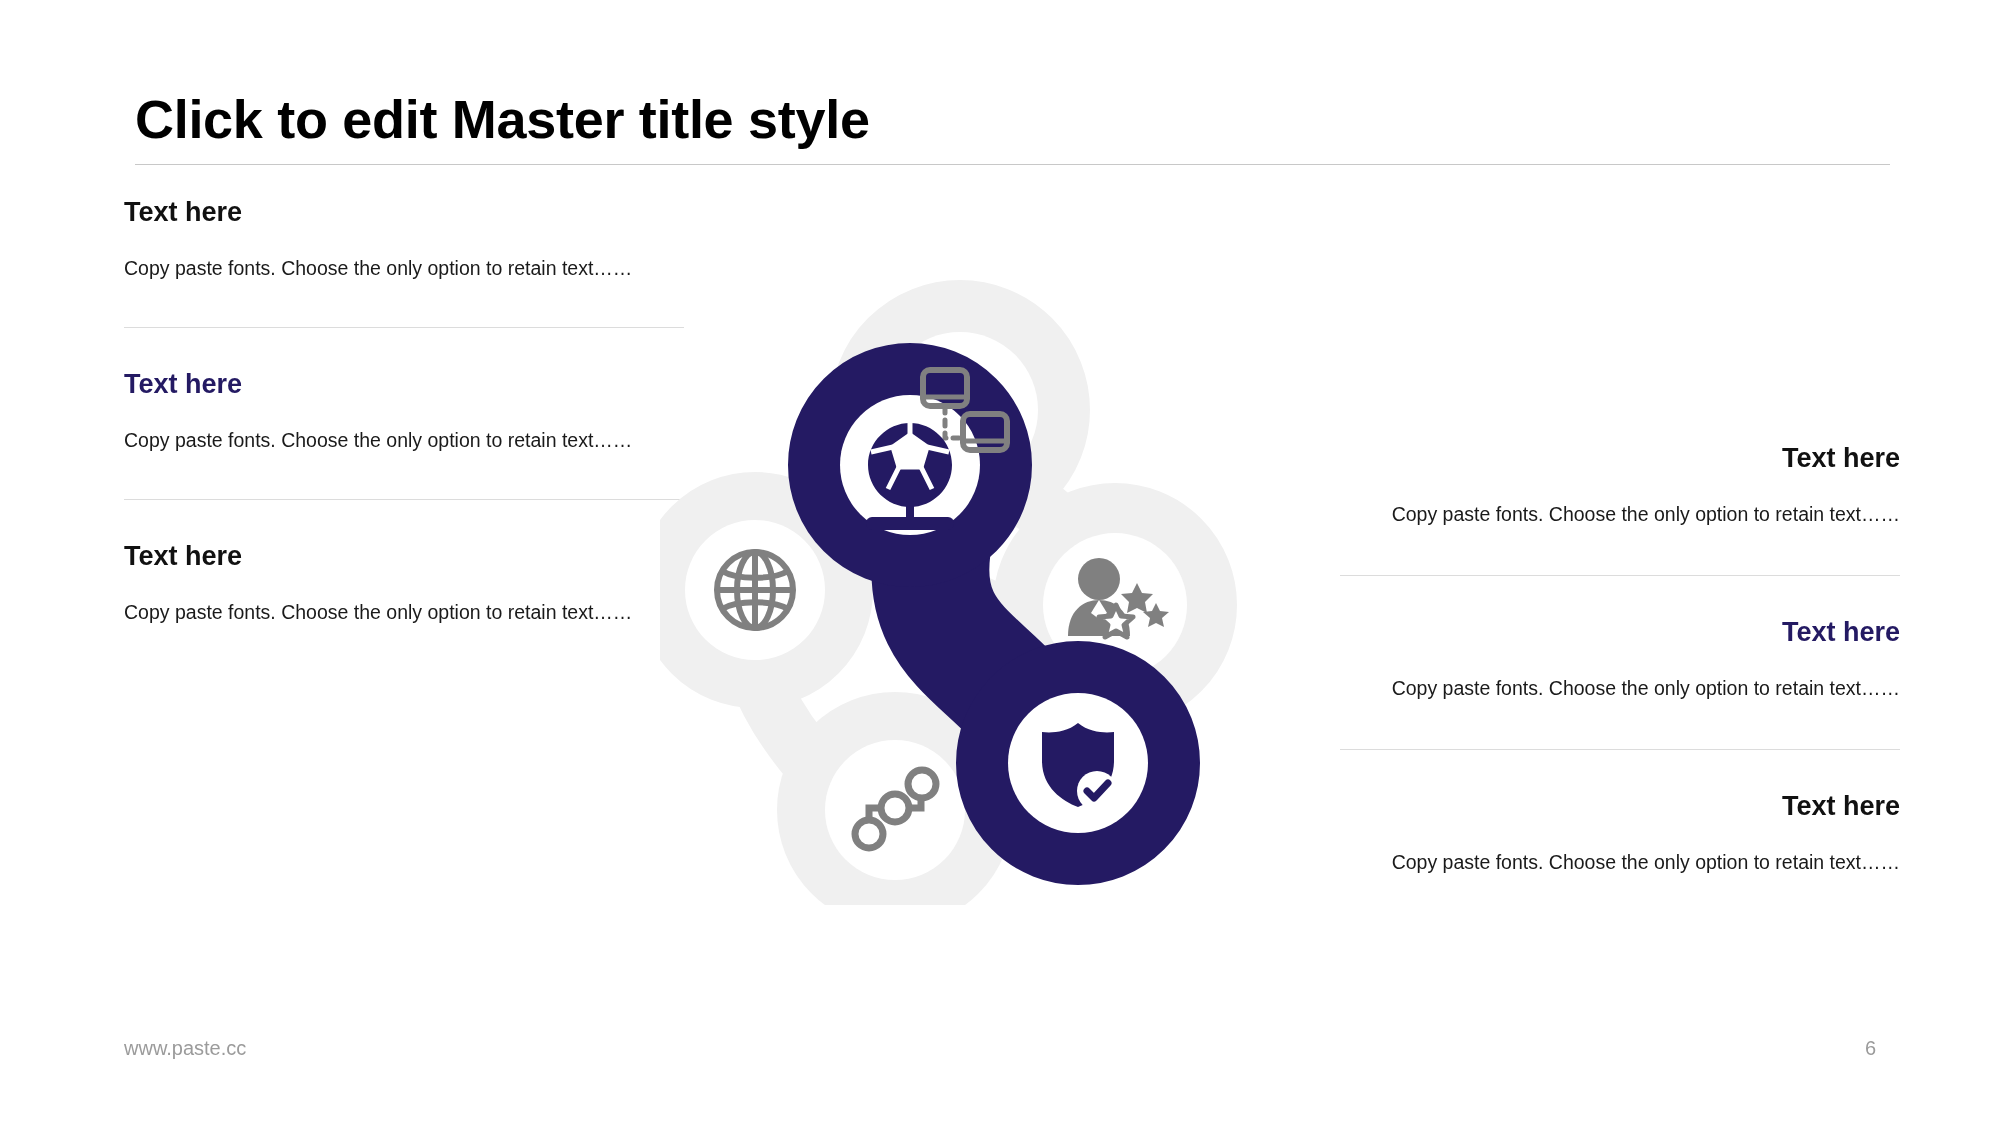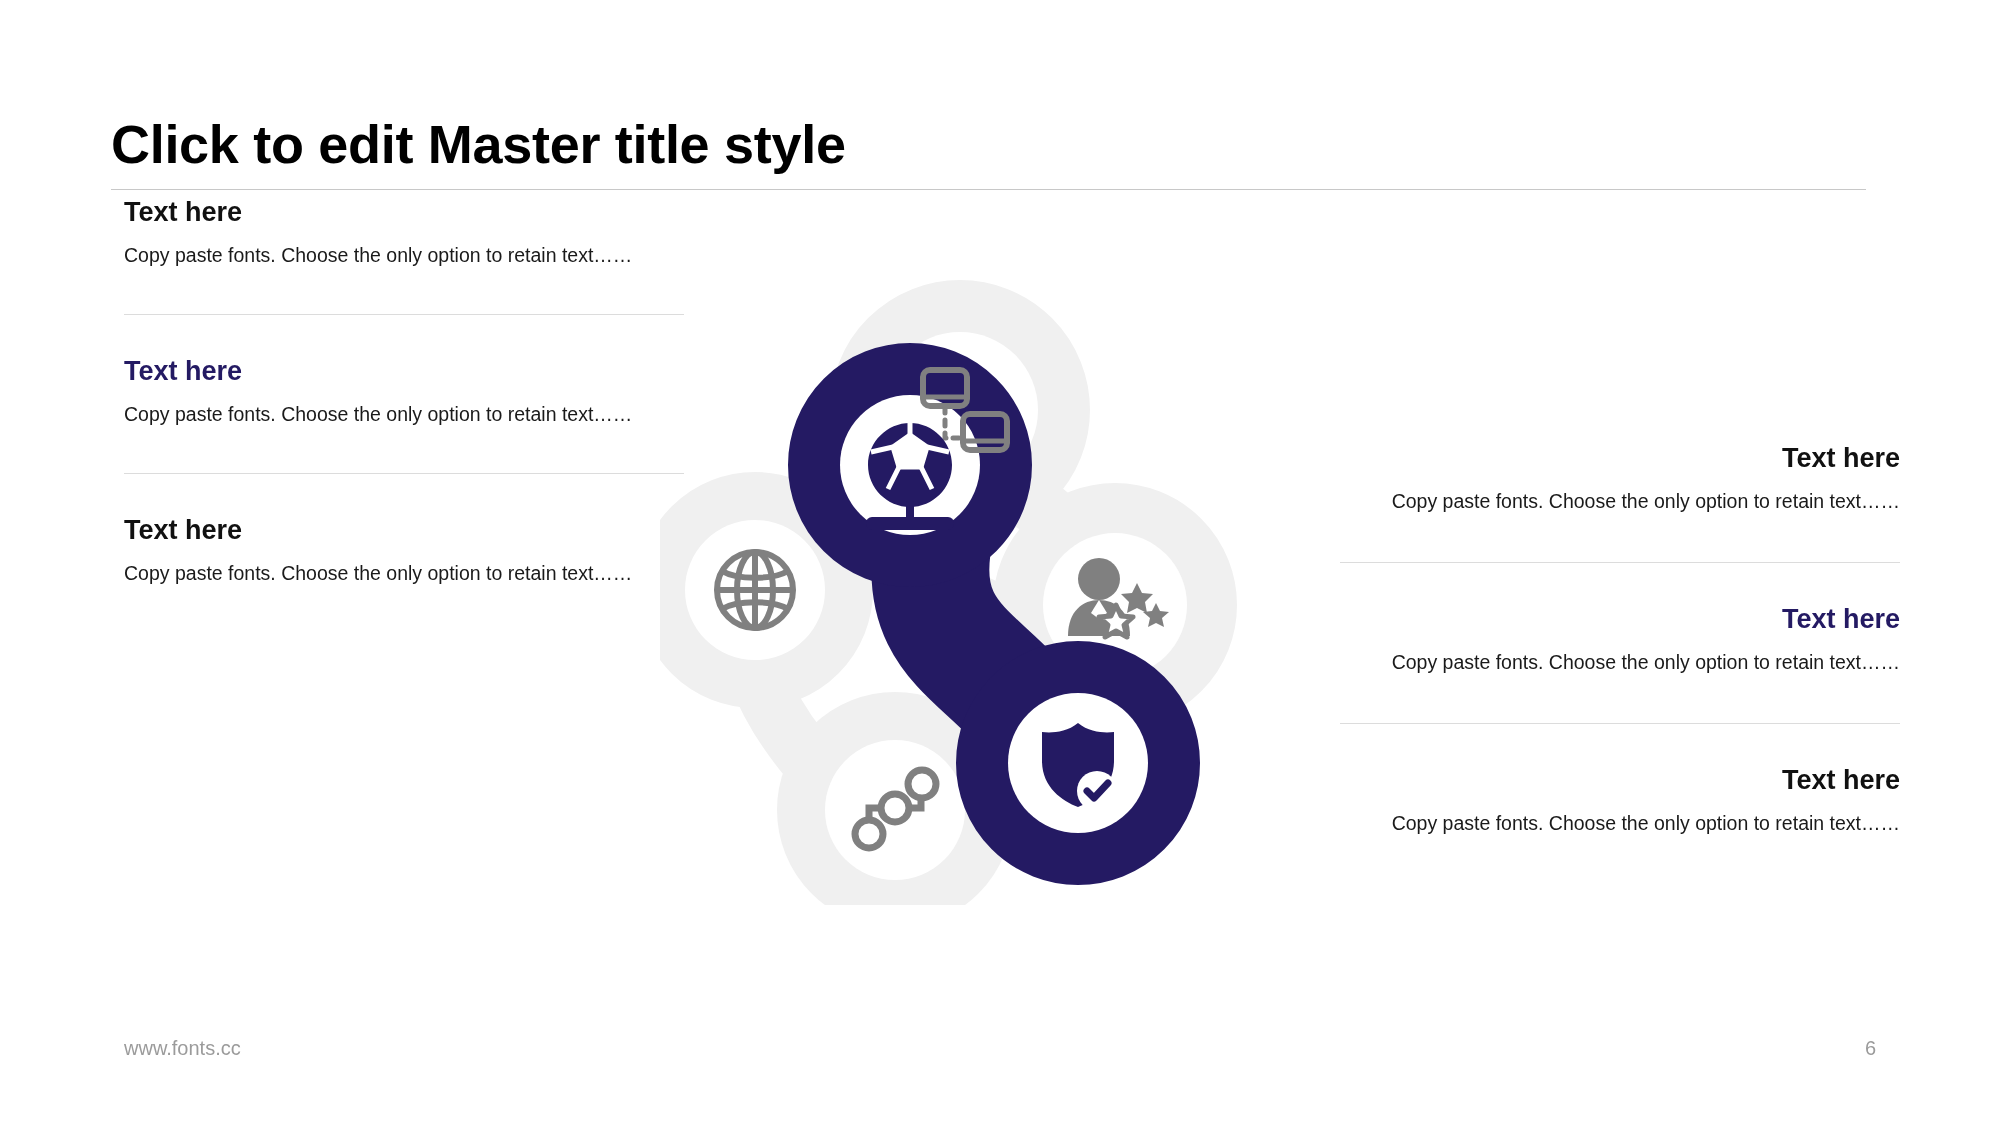--- a/index.html
+++ b/index.html
@@ -17,24 +17,23 @@
 
   .slide {
     position: absolute;
     inset: 0;
     background: #ffffff;
   }
 
   
   .title-block {
     position: absolute;
-    left: 111px;
+    left: 135px;
     top: 88px;
     width: 1755px;
-    margin-top: 25px;
   }
   .slide-title {
     font-size: 54px;
     font-weight: bold;
     color: #000000;
     letter-spacing: -0.3px;
     line-height: 1.15;
     white-space: nowrap;
   }
   .title-rule {
@@ -54,21 +53,21 @@
 
   .entry { position: relative; }
   .entry-heading {
     font-size: 27px;
     font-weight: bold;
     line-height: 1.2;
     color: #111111;
   }
   .entry-heading.accent { color: #241a63; }
   .entry-body {
-    margin-top: 12px;
+    margin-top: 25px;
     font-size: 19.5px;
     line-height: 1.62;
     color: #1a1a1a;
   }
   .entry-divider {
     height: 1px;
     background: #dcdcdc;
     width: 100%;
   }
   .col-left  .entry-divider { margin: 42px 0 40px 0; }
@@ -245,16 +244,16 @@
 
       <g transform="translate(418,508)" fill="#241a63">
         <path d="M0 -40 C -12 -30, -28 -30, -36 -31 L-36 -2 C -36 24, -16 38, 0 44 C 16 38, 36 24, 36 -2 L36 -31 C 28 -30, 12 -30, 0 -40 Z"></path>
         <circle cx="19" cy="28" r="20" fill="#ffffff"></circle>
         <path d="M9 28 L16 35 L30 20" fill="none" stroke="#241a63" stroke-width="7" stroke-linecap="round" stroke-linejoin="round"></path>
       </g>
 
     </svg>
   </div>
 
-  <div class="footer-url">www.fonts.cc</div>
+  <div class="footer-url">www.paste.cc</div>
   <div class="footer-page">6</div>
 
 </div>
 
 </body></html>

